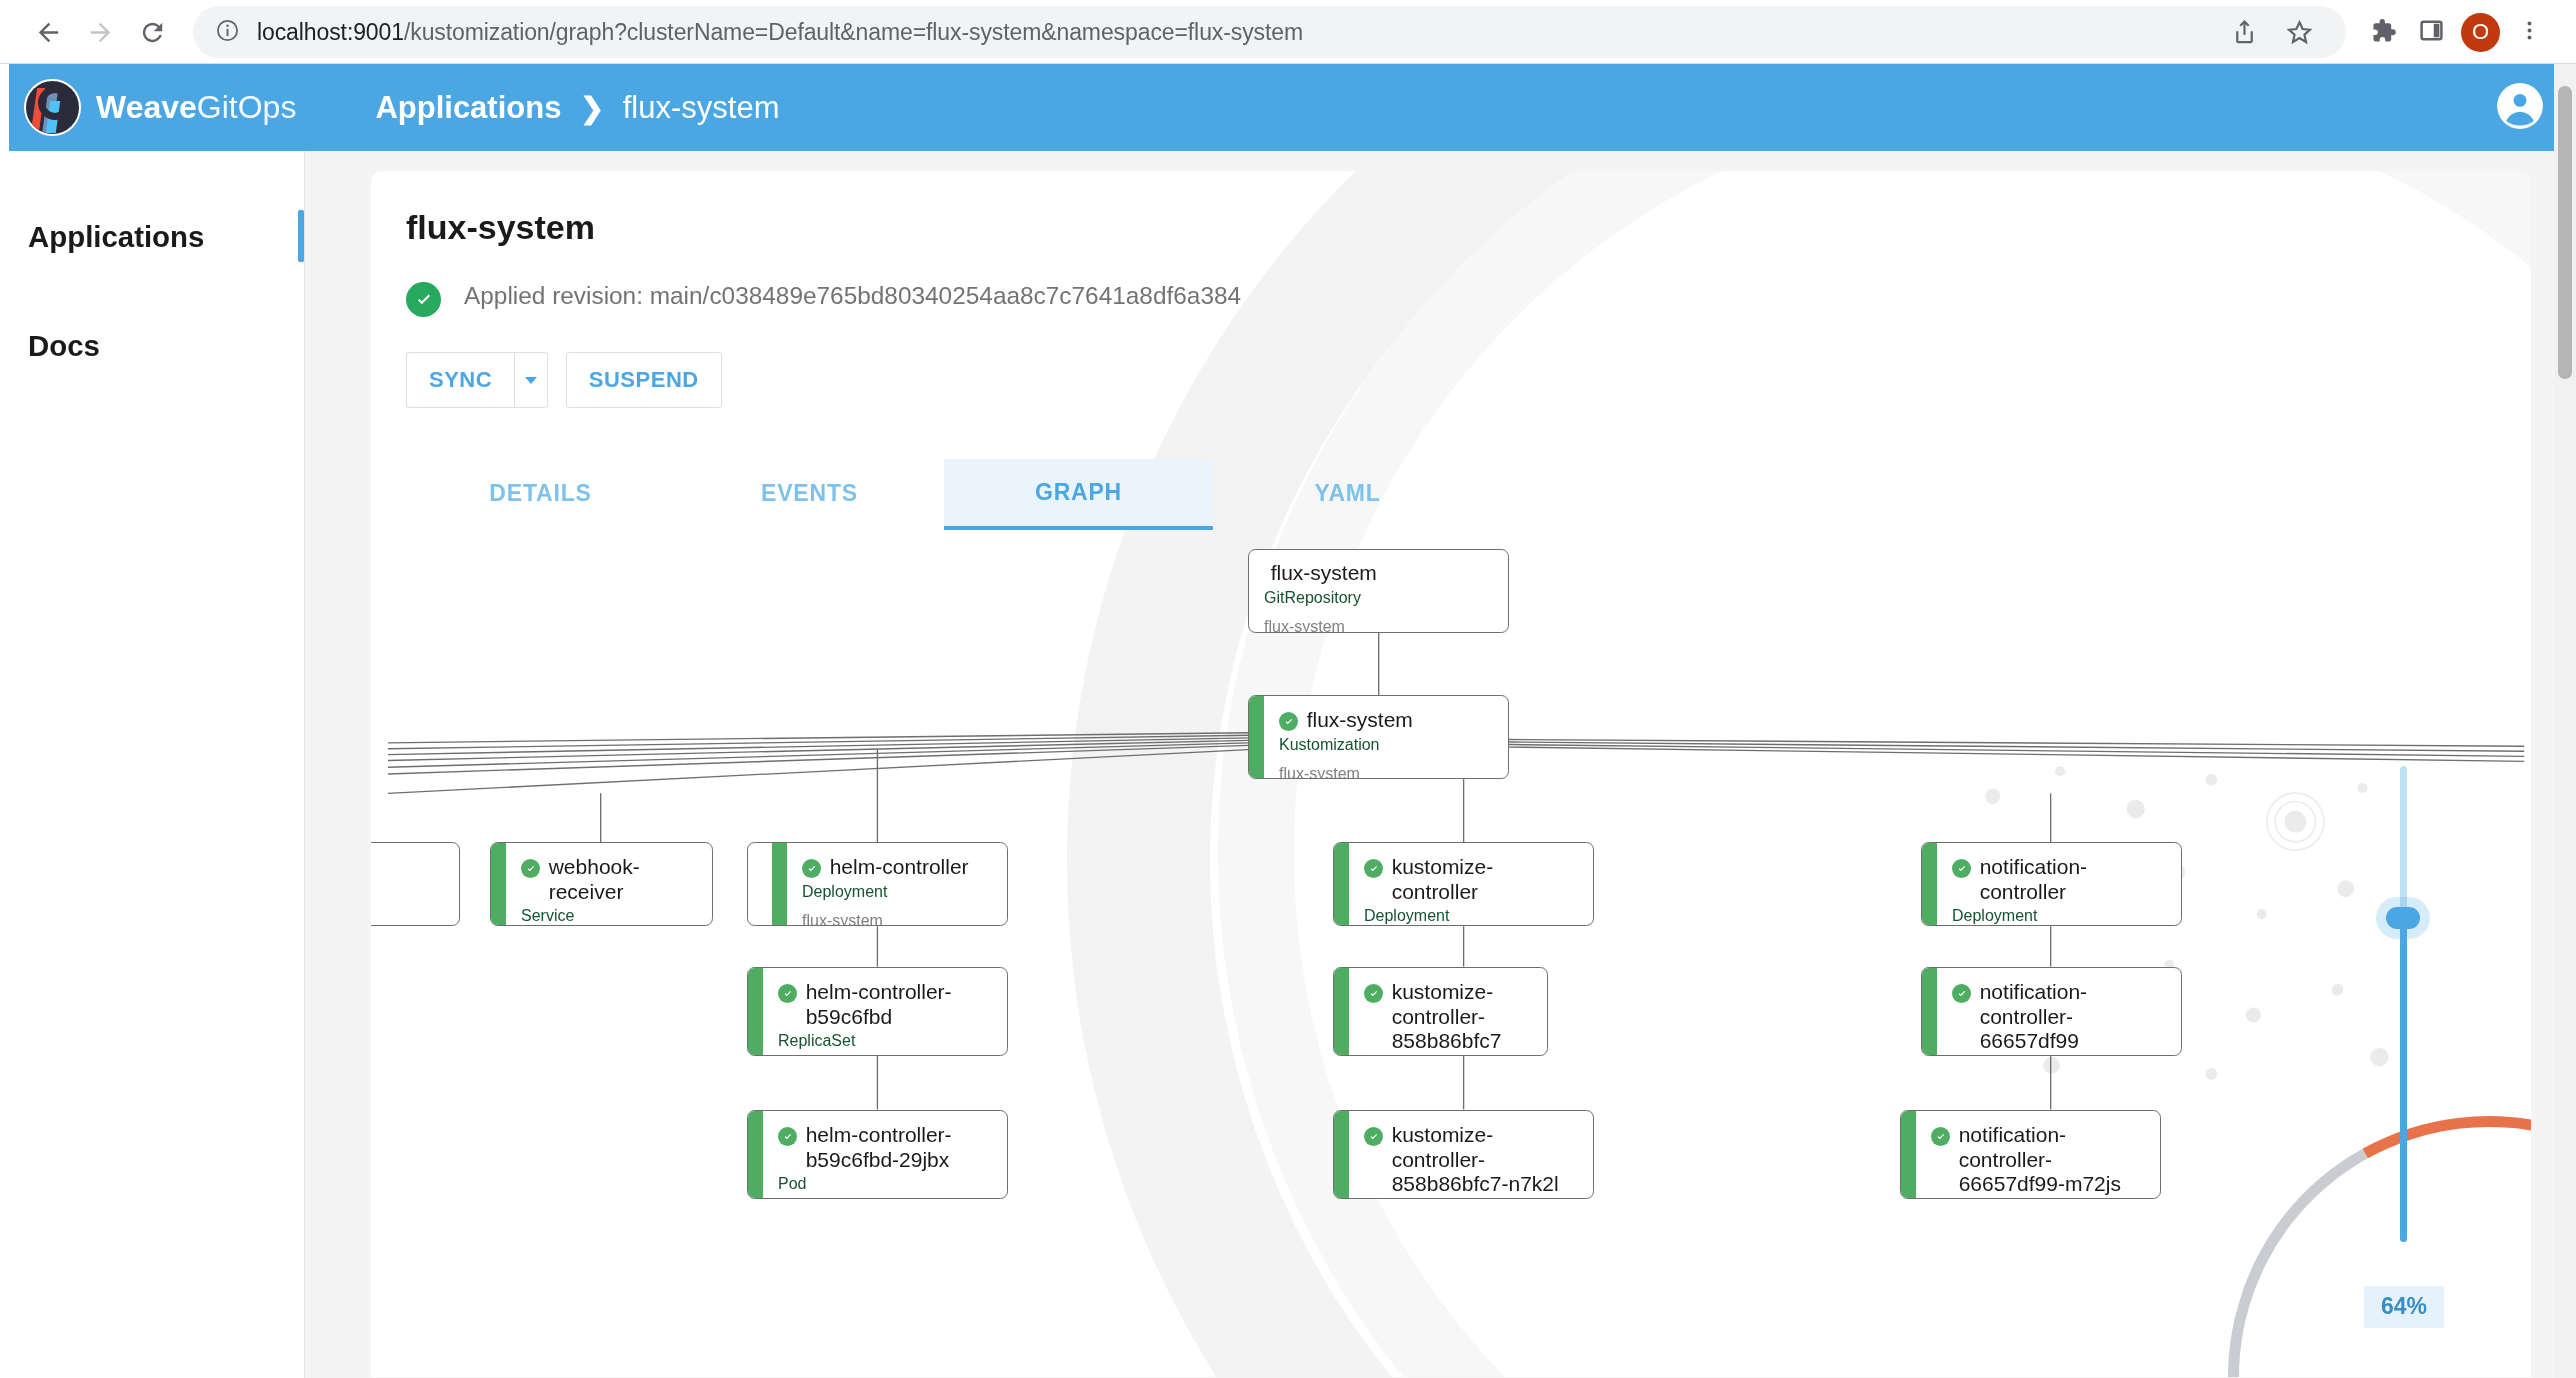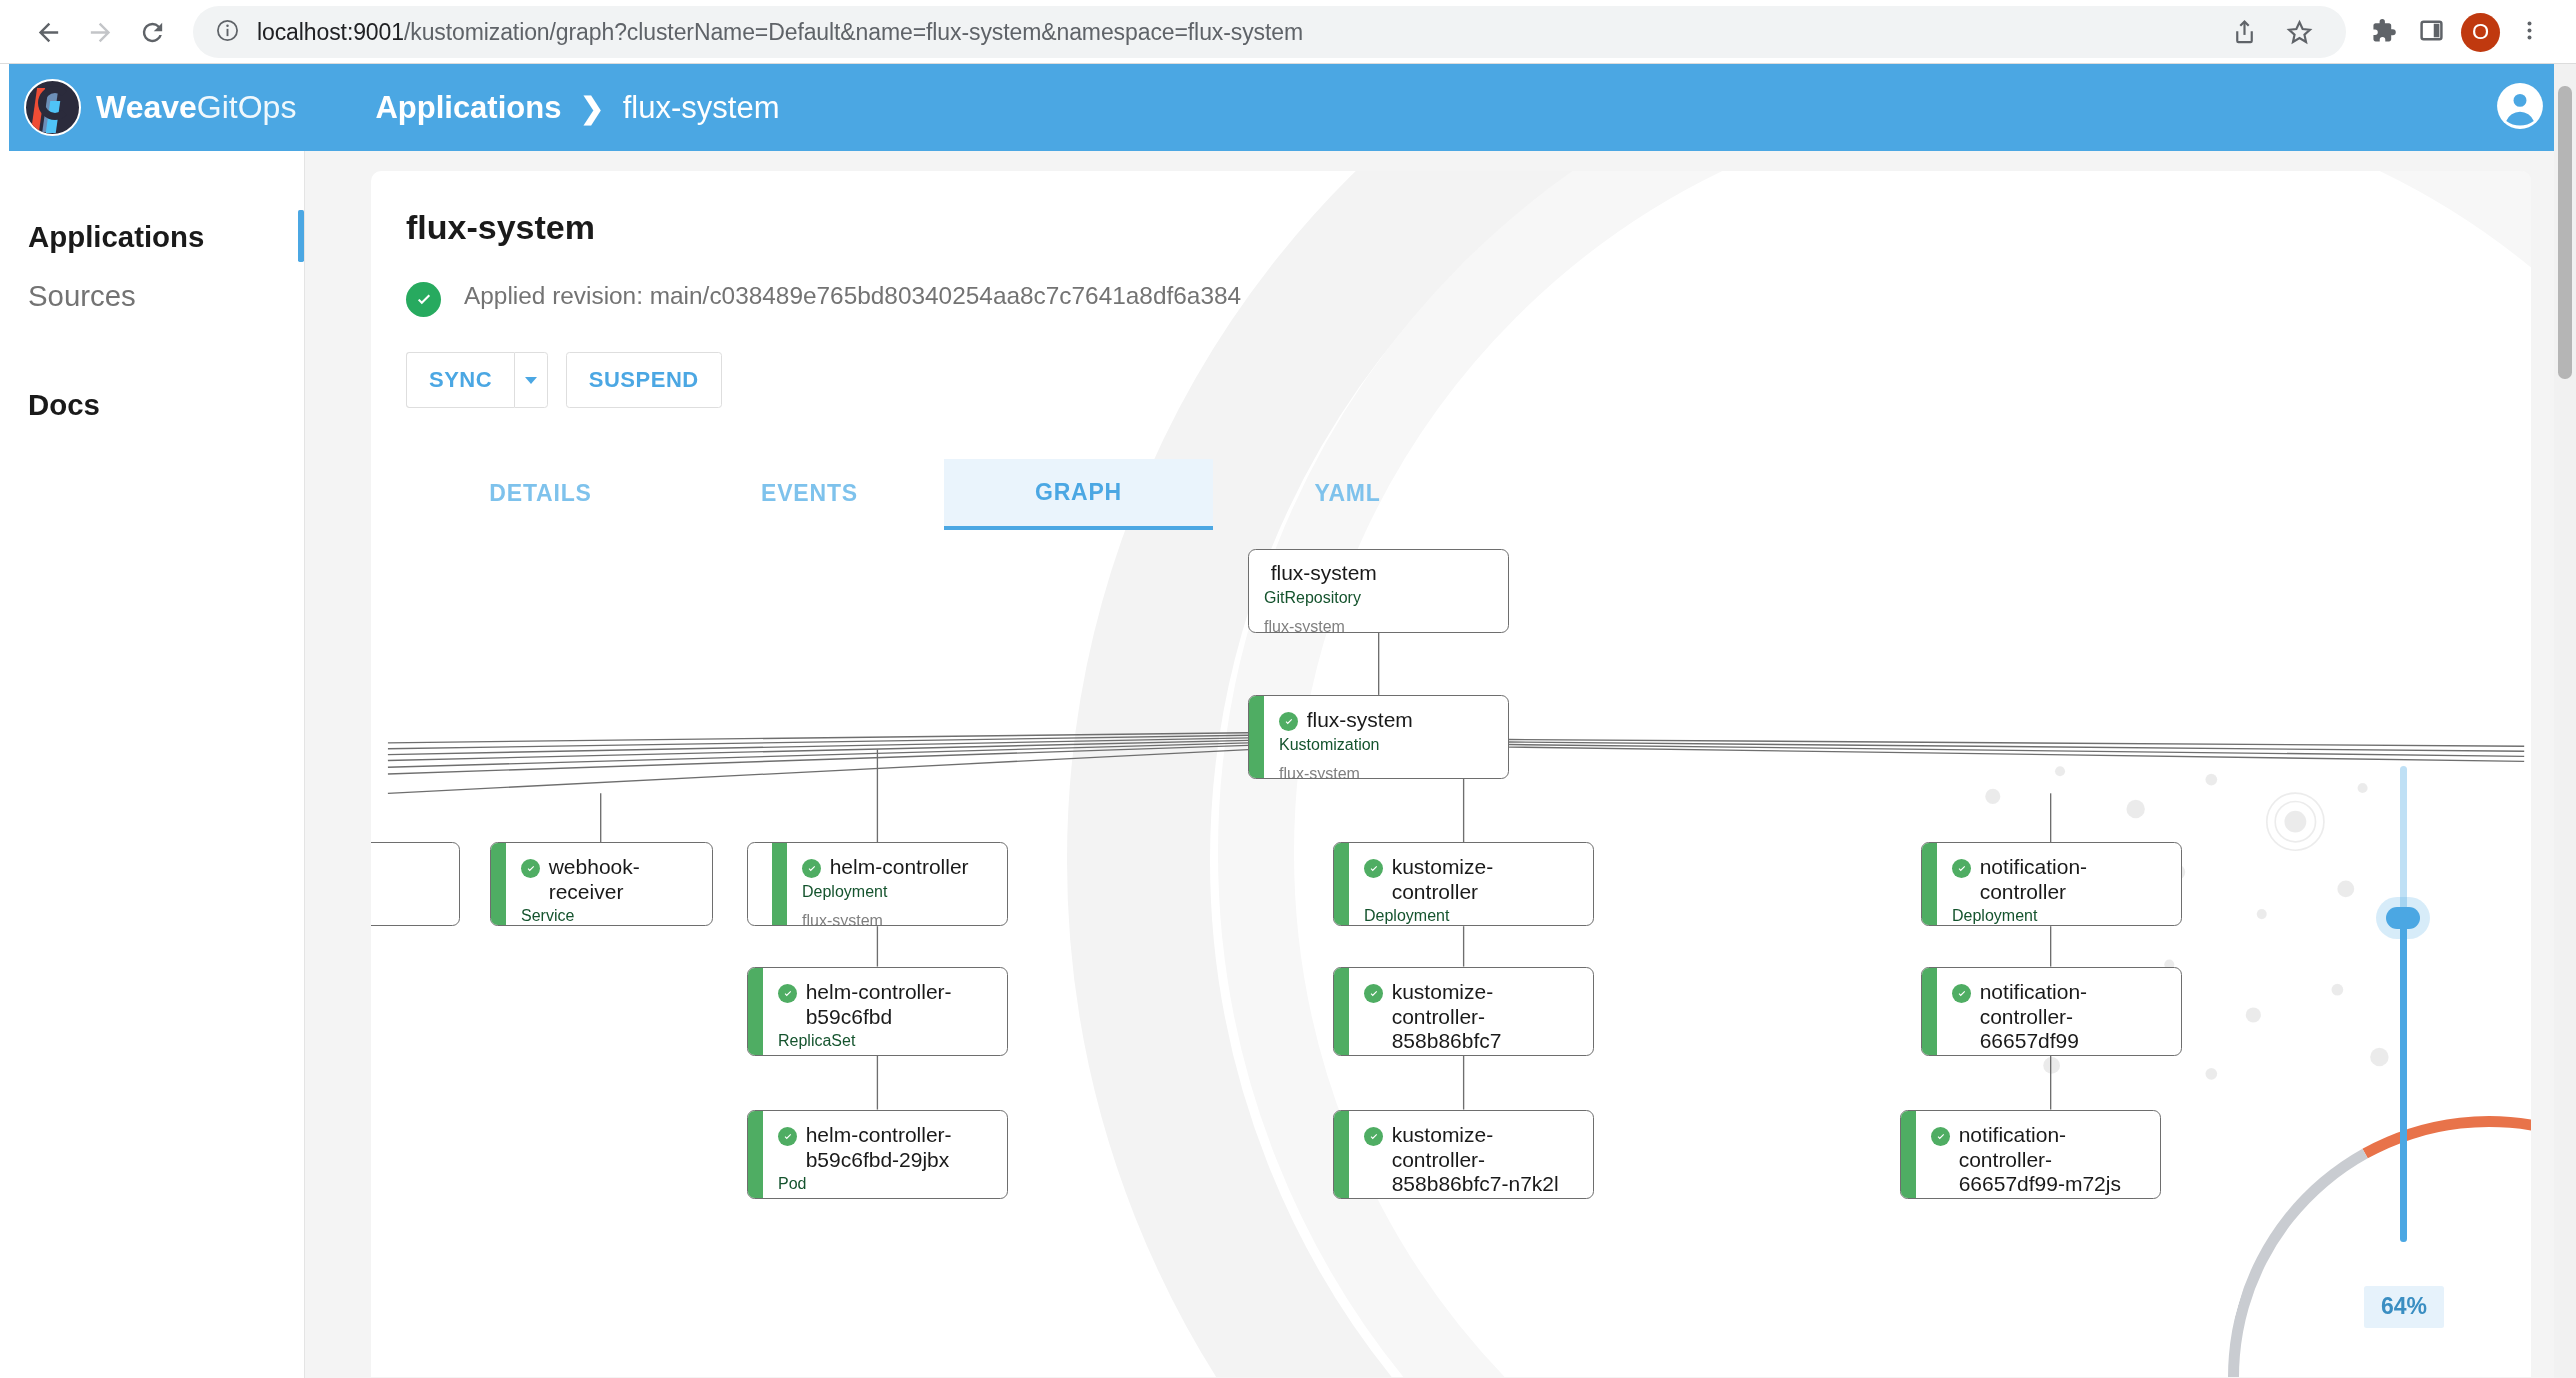--- a/index.html
+++ b/index.html
@@ -339,23 +339,20 @@
           <path d="M5.4 19.2a7.1 7.1 0 0 1 13.2 0 11 11 0 0 1-13.2 0z" fill="#4ba7e3"></path>
         </svg>
     </span>
   </div>
 </div>
 
 <div class="sidebar">
   <div class="side-item active-bold">
     <span>Applications</span>
     <span class="indicator"></span>
-  </div>
-  <div class="side-item muted">
-    <span>Sources</span>
   </div>
   <div class="side-gap"></div>
   <div class="side-item active-bold">
     <span>Docs</span>
   </div>
 </div>
 
 <div class="main-area">
   <div class="content-card">
 
@@ -560,21 +557,21 @@
                   <path d="M9.6 16.6 5.4 12.4 7 10.8l2.6 2.6 7.4-7.4 1.6 1.6z" fill="#fff"></path>
                 </svg>
               </span>
             <span>helm-controller-b59c6fbd</span>
           </div>
           <div class="gn-kind">ReplicaSet</div>
 
         </div>
       </div>
 
-      <div class="gnode" style="left:962px; top:426px; width:261px; height:89px;">
+      <div class="gnode" style="left:962px; top:426px; width:215px; height:89px;">
         <div class="accent"></div>
         <div class="body">
           <div class="gn-title">
             <span class="mini-check">
                 <svg width="11.8" height="11.8" viewBox="0 0 24 24">
                   <path d="M9.6 16.6 5.4 12.4 7 10.8l2.6 2.6 7.4-7.4 1.6 1.6z" fill="#fff"></path>
                 </svg>
               </span>
             <span>kustomize-controller-858b86bfc7</span>
           </div>

